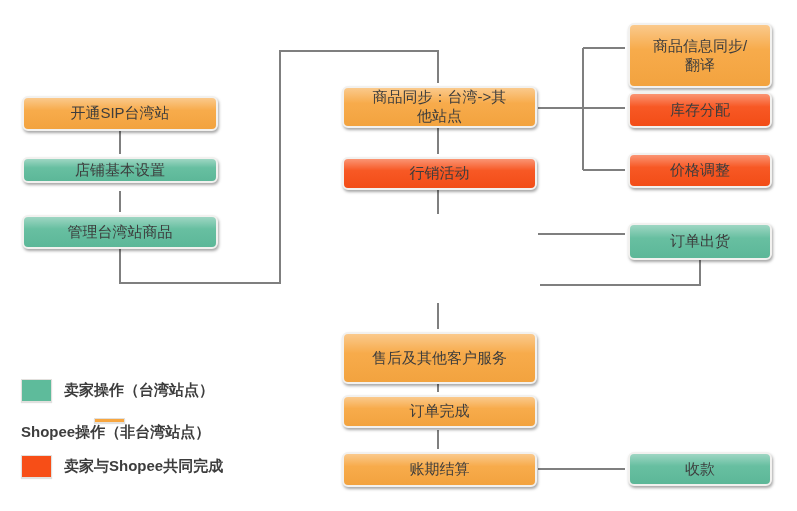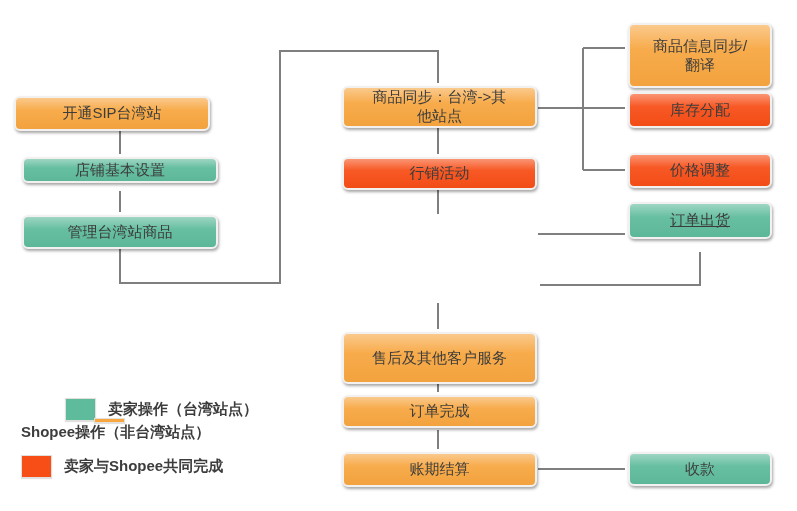--- a/index.html
+++ b/index.html
@@ -15,38 +15,38 @@
     text-align:center;border:2px solid var(--node-border,#f2f1ef);border-radius:6px;
     box-shadow:1px 2px 3px rgba(0,0,0,0.35);
     background-image:linear-gradient(180deg,rgba(255,255,255,0.40) 0%,rgba(255,255,255,0.06) 40%,rgba(0,0,0,0.02) 100%);
     color:var(--node-text,#3d3d3d);font-size:15px;line-height:1.25;
   }
   .node-label{white-space:pre-line;}
   .t-seller{background-color:var(--seller-green,#5ebb9b);}
   .t-shopee{background-color:var(--shopee-orange,#f7a640);}
   .t-both{background-color:var(--both-red,#f74e17);justify-content:center;}
   
-  .n-open-sip{left:14px;top:96px;width:196px;height:35px;}
+  .n-open-sip{left:22px;top:96px;width:196px;height:35px;}
   .n-shop-basic{left:22px;top:157px;width:196px;height:26px;}
   .n-manage-tw{left:22px;top:215px;width:196px;height:34px;}
   .n-product-sync{left:342px;top:86px;width:195px;height:42px;}
   .n-marketing{left:342px;top:157px;width:195px;height:33px;}
   .n-order-created{left:342px;top:217px;width:195px;height:35px;}
   .n-logistics{left:342px;top:268px;width:195px;height:35px;}
   .n-after-sales{left:342px;top:332px;width:195px;height:52px;}
   .n-order-completed{left:342px;top:395px;width:195px;height:33px;}
   .n-settlement{left:342px;top:452px;width:195px;height:35px;}
   .n-info-sync{left:628px;top:23px;width:144px;height:65px;}
   .n-stock{left:628px;top:92px;width:144px;height:36px;}
   .n-price{left:628px;top:153px;width:144px;height:35px;}
-  .n-shipment{left:628px;top:202px;width:144px;height:37px;text-decoration:underline;}
+  .n-shipment{left:628px;top:223px;width:144px;height:37px;}
   .n-receive{left:628px;top:452px;width:144px;height:34px;}
   
   .legend-row{position:absolute;left:21px;display:flex;align-items:center;height:24px;}
-  .l1{top:397px;margin-left:44px;}.l2{top:418px;flex-direction:column;}.l3{top:454px;}
+  .l1{top:378px;}.l2{top:418px;flex-direction:column;}.l3{top:454px;}
   .swatch{width:31px;height:23px;border:1px solid #e2e0dd;box-sizing:border-box;
     box-shadow:0 1px 1px rgba(0,0,0,0.12);margin-right:12px;}
   .legend-label{font-size:15px;font-weight:bold;color:var(--node-text,#3d3d3d);white-space:nowrap;}
 </style>
 </head>
 <body>
 
 <div class="canvas">
 
   <svg class="connectors" viewBox="0 0 797 511" xmlns="http://www.w3.org/2000/svg">

